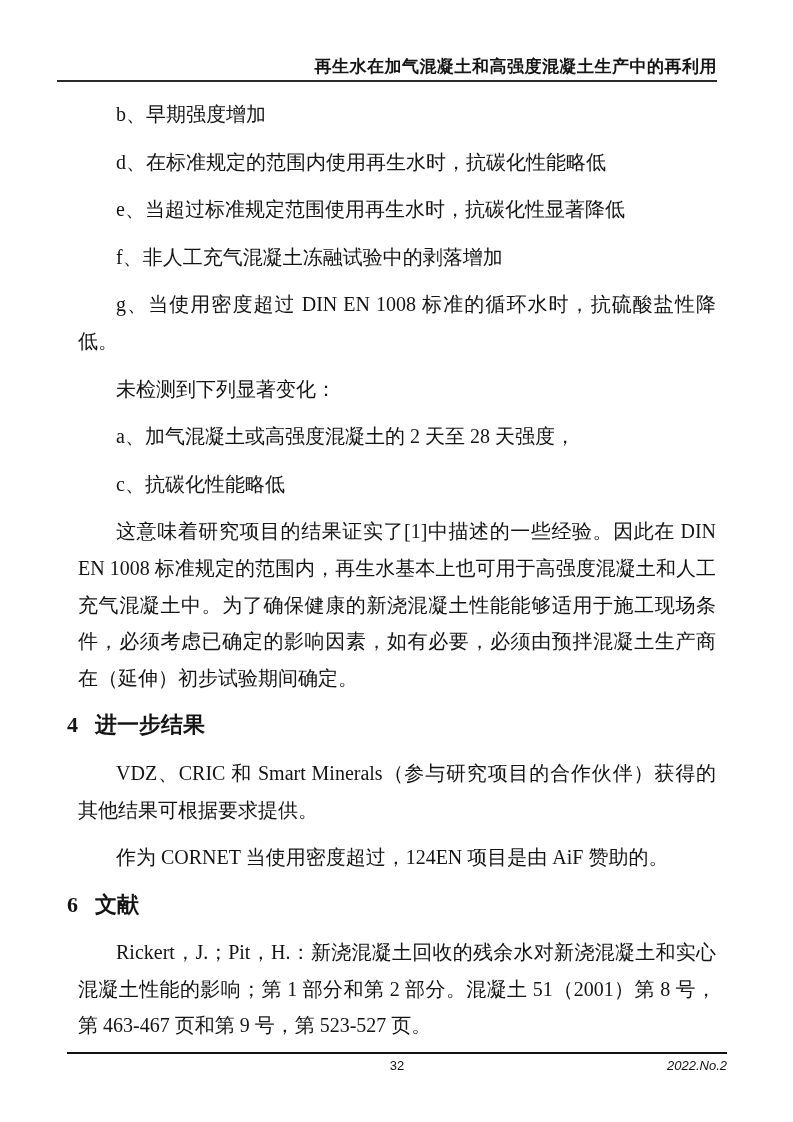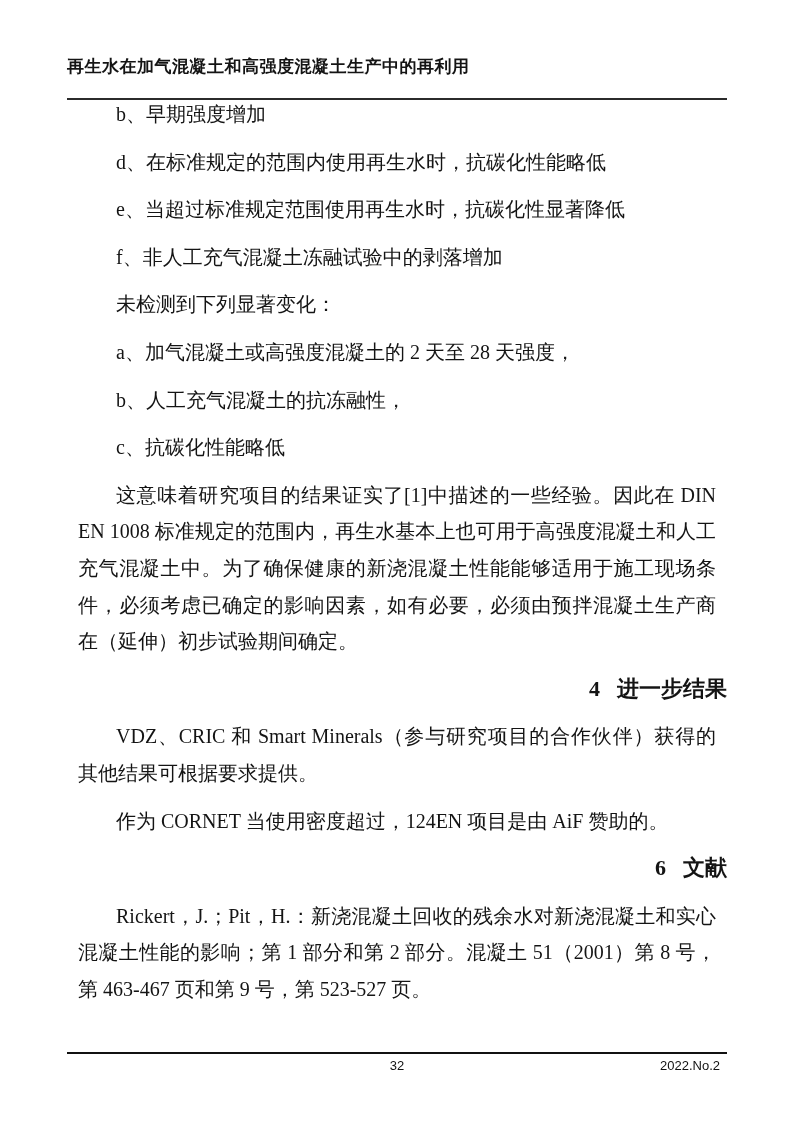--- a/index.html
+++ b/index.html
@@ -12,25 +12,25 @@
     width: 793px;
     height: 1122px;
     background: #ffffff;
     color: #141414;
     font-family: "Liberation Serif", "DejaVu Serif", serif;
     overflow: hidden;
   }
   .header {
     position: absolute;
     top: 56px;
-    left: 67px;
+    left: 57px;
     width: 660px;
-    text-align: left;
+    text-align: right;
     border-bottom: 2px solid #2b2b2b;
-    padding-bottom: 20px;
+    padding-bottom: 2px;
   }
   .header-title {
     font-size: 17px;
     font-weight: bold;
     line-height: 22px;
     letter-spacing: 0.5px;
   }
   .content {
     position: absolute;
     top: 85px;
@@ -42,21 +42,21 @@
   }
   .content p {
     margin: 11px;
     text-indent: 38px;
   }
   .content h2 {
     margin: 0;
     font-size: 22px;
     line-height: 36.6px;
     font-weight: bold;
-    text-align: right;
+    text-align: left;
     text-indent: 0;
   }
   .sec-num {
     display: inline-block;
     margin-right: 17px;
   }
   .footer {
     position: absolute;
     top: 1052px;
     left: 67px;
@@ -71,43 +71,44 @@
     height: 20px;
     margin-top: 4px;
   }
   .footer-page {
     position: absolute;
     left: 50%;
     transform: translateX(-50%);
   }
   .footer-issue {
     position: absolute;
-    right: 7px;
+    right: 0;
+    font-style: italic;
   }
 </style>
 </head>
 <body>
 
 <div class="page">
 
   <div class="header">
     <div class="header-title">再生水在加气混凝土和高强度混凝土生产中的再利用</div>
   </div>
 
   <div class="content">
 
     <p><span>b、</span><span>早期强度增加</span></p>
     <p><span>d、</span><span>在标准规定的范围内使用再生水时，抗碳化性能略低</span></p>
     <p><span>e、</span><span>当超过标准规定范围使用再生水时，抗碳化性显著降低</span></p>
     <p><span>f、</span><span>非人工充气混凝土冻融试验中的剥落增加</span></p>
+    <p><span>g、</span><span>当使用密度超过 DIN EN 1008 标准的循环水时，抗硫酸盐性降低。</span></p>
 
     <p>未检测到下列显著变化：</p>
 
     <p><span>a、</span><span>加气混凝土或高强度混凝土的 2 天至 28 天强度，</span></p>
-    <p><span>b、</span><span>人工充气混凝土的抗冻融性，</span></p>
     <p><span>c、</span><span>抗碳化性能略低</span></p>
 
     <p>这意味着研究项目的结果证实了[1]中描述的一些经验。因此在 DIN EN 1008 标准规定的范围内，再生水基本上也可用于高强度混凝土和人工充气混凝土中。为了确保健康的新浇混凝土性能能够适用于施工现场条件，必须考虑已确定的影响因素，如有必要，必须由预拌混凝土生产商在（延伸）初步试验期间确定。</p>
 
     <h2><span class="sec-num">4</span><span>进一步结果</span></h2>
     <p>VDZ、CRIC 和 Smart Minerals（参与研究项目的合作伙伴）获得的其他结果可根据要求提供。</p>
 
     <p>作为 CORNET 当使用密度超过，124EN 项目是由 AiF 赞助的。</p>
 
     <h2><span class="sec-num">6</span><span>文献</span></h2>

